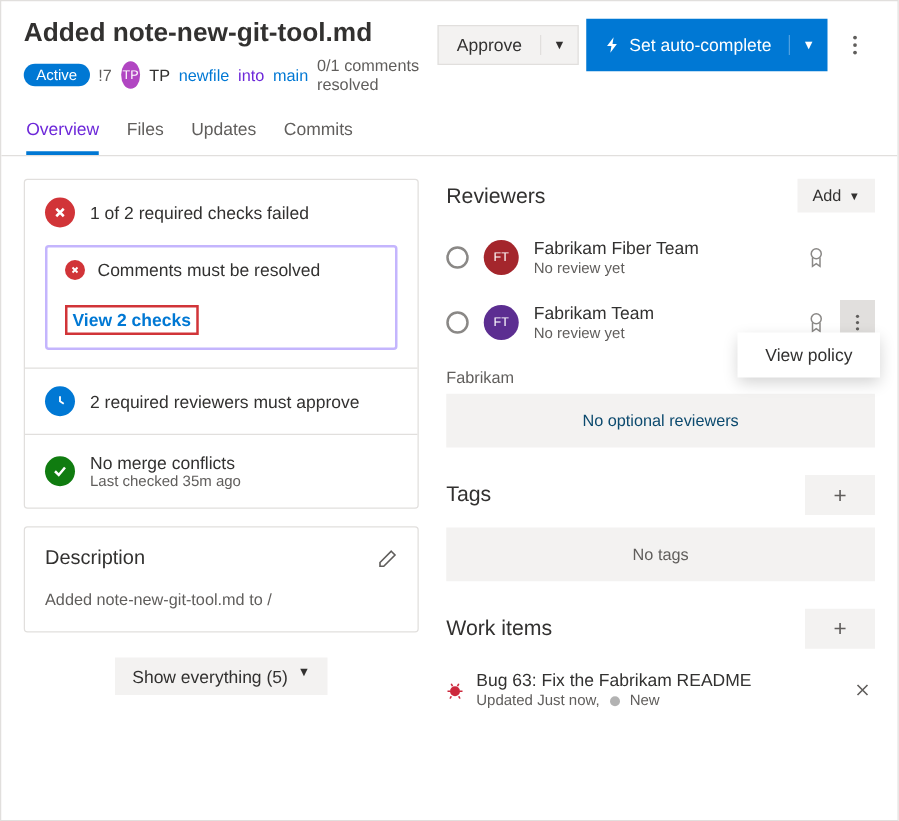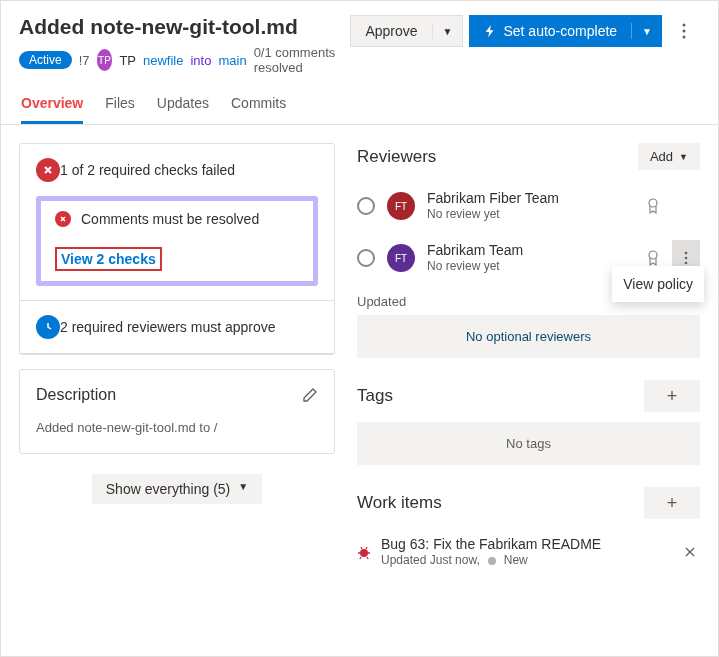--- a/index.html
+++ b/index.html
@@ -11,37 +11,37 @@
 .badge-active { background: #0078d4; color: #fff; padding: 2px 10px; border-radius: 10px; font-size: 12px; }
 .pr-id { color: #605e5c; }
 .avatar-tp { width: 22px; height: 22px; border-radius: 50%; background: #b146c2; color: #fff; font-size: 10px; display: flex; align-items: center; justify-content: center; }
 .link { color: #0078d4; cursor: pointer; }
 .into { color: #6d28d9; }
 .comments-resolved { color: #605e5c; }
 .action-row { display: flex; gap: 6px; align-items: center; }
 .btn-approve { display: flex; align-items: center; background: #f3f2f1; border: 1px solid #e1dfdd; height: 32px; }
 .btn-approve .main { padding: 0 14px; border-right: 1px solid #e1dfdd; }
 .btn-approve .chev { padding: 0 10px; font-size: 10px; }
-.btn-auto { display: flex; align-items: center; background: #0078d4; color: #fff; height: 32px; }
+.btn-auto { display: flex; align-items: center; background: #0078d4; color: #fff; height: 42px; }
 .btn-auto .main { padding: 0 14px; border-right: 1px solid rgba(255,255,255,0.3); display: flex; align-items: center; gap: 6px; }
 .btn-auto .chev { padding: 0 10px; font-size: 10px; }
 .btn-more-h { width: 32px; height: 32px; display: flex; align-items: center; justify-content: center; color: #605e5c; }
 .tabs { display: flex; gap: 22px; padding: 0 20px; border-bottom: 1px solid #e1dfdd; }
 .tab { padding: 10px 0; color: #605e5c; cursor: pointer; border-bottom: 3px solid transparent; }
-.tab.active { color: #ef4444; font-weight: 700; border-bottom-color: #0078d4; }
+.tab.active { color: #6d28d9; font-weight: 400; border-bottom-color: #0078d4; }
 .body { display: flex; padding: 18px; gap: 22px; }
 .col-left { width: 316px; }
 .col-right { flex: 1; }
 .card { border: 1px solid #e1dfdd; border-radius: 3px; margin-bottom: 14px; background: #fff; }
-.check-row { display: flex; align-items: center; padding: 14px 16px; }
+.check-row { display: flex; align-items: center; gap: 12px; padding: 14px 16px; }
 .icon-circle { width: 24px; height: 24px; border-radius: 50%; display: flex; align-items: center; justify-content: center; color: #fff; flex-shrink: 0; }
 .ic-fail { background: #d13438; }
 .ic-clock { background: #0078d4; }
 .ic-ok { background: #107c10; }
-.sub-box { margin: 0 16px; border: 5px solid #c4b5fd; border-radius: 3px; }
+.sub-box { margin: 0 16px; border: 2px solid #c4b5fd; border-radius: 3px; }
 .sub-row { display: flex; align-items: center; gap: 10px; padding: 10px 14px; }
 .ic-small-fail { width: 16px; height: 16px; border-radius: 50%; background: #d13438; color: #fff; display: flex; align-items: center; justify-content: center; font-size: 10px; }
 .view-checks-wrap { padding: 10px 14px; }
 .view-checks-box { border: 2px solid #d13438; display: inline-block; padding: 2px 4px; }
 .view-checks-link { color: #0078d4; font-weight: 600; }
 .divider { height: 1px; background: #e1dfdd; margin: 0; }
 .subtle { color: #605e5c; font-size: 12px; }
 .desc-head { display: flex; justify-content: space-between; align-items: center; padding: 16px; }
 .desc-title { font-size: 16px; }
 .desc-body { padding: 0 16px 18px; font-size: 13px; color: #605e5c; }
@@ -66,21 +66,21 @@
 .section { margin-bottom: 22px; }
 .wi-row { display: flex; align-items: center; gap: 10px; padding: 6px 0; }
 .wi-bug { color: #cc293d; font-size: 14px; }
 .wi-info { flex: 1; line-height: 1.3; }
 .wi-title { font-size: 14px; }
 .wi-sub { font-size: 12px; color: #605e5c; display: flex; align-items: center; gap: 8px; }
 .state-dot { width: 8px; height: 8px; border-radius: 50%; background: #b2b2b2; }
 .wi-close { color: #605e5c; font-size: 14px; padding: 4px; }
 .show-row { display: flex; justify-content: center; padding: 6px 0 2px; }
 .btn-show { background: #f3f2f1; padding: 7px 14px; display: flex; gap: 8px; font-size: 14px; }
-.popup { position: absolute; right: -4px; top: 34px; background: #fff; box-shadow: 0 4px 12px rgba(0,0,0,.18); padding: 10px 11px; font-size: 14px; z-index: 10; white-space: nowrap; }
+.popup { position: absolute; right: -4px; top: 34px; background: #fff; box-shadow: 0 4px 12px rgba(0,0,0,.18); padding: 10px 22px; font-size: 14px; z-index: 10; white-space: nowrap; }
 .pencil { color: #605e5c; }
 svg { display: block; }
 </style>
 </head>
 <body>
 
 <div class="header">
   <div class="title-area">
     <div class="title">Added note-new-git-tool.md</div>
     <div class="meta-row">
@@ -155,20 +155,31 @@
       <div class="divider"></div>
       <div class="check-row">
         <span class="icon-circle ic-clock">
           <svg width="14" height="14" viewBox="0 0 14 14" fill="none" stroke="#fff" stroke-width="1.5">
               <path d="M7 3v4l3 2"></path>
             </svg>
         </span>
         <span>2 required reviewers must approve</span>
       </div>
       <div class="divider"></div>
+      <div class="check-row">
+        <span class="icon-circle ic-ok">
+          <svg width="14" height="14" viewBox="0 0 14 14" fill="none" stroke="#fff" stroke-width="2">
+              <path d="M3 7l3 3 5-6"></path>
+            </svg>
+        </span>
+        <div>
+          <div>No merge conflicts</div>
+          <div class="subtle">Last checked 35m ago</div>
+        </div>
+      </div>
     </div>
 
     <div class="card">
       <div class="desc-head">
         <span class="desc-title">Description</span>
         <span class="pencil">
           <svg width="16" height="16" viewBox="0 0 16 16" fill="none" stroke="#605e5c" stroke-width="1.3">
               <path d="M11 2l3 3-9 9H2v-3l9-9z"></path>
             </svg>
         </span>
@@ -226,21 +237,21 @@
         <span class="row-more">
           <svg width="4" height="14" viewBox="0 0 4 14" fill="#605e5c">
               <circle cx="2" cy="2" r="1.3"></circle>
               <circle cx="2" cy="7" r="1.3"></circle>
               <circle cx="2" cy="12" r="1.3"></circle>
             </svg>
         </span>
         <div class="popup">View policy</div>
       </div>
 
-      <div class="label-sub" style="margin-top:10px">Updated</div>
+      <div class="label-sub" style="margin-top:10px">Fabrikam</div>
       <div class="no-opt">No optional reviewers</div>
     </div>
 
     <div class="section">
       <div class="section-head">
         <span class="section-title">Tags</span>
         <div class="btn-plus">
           <span>+</span>
         </div>
       </div>

